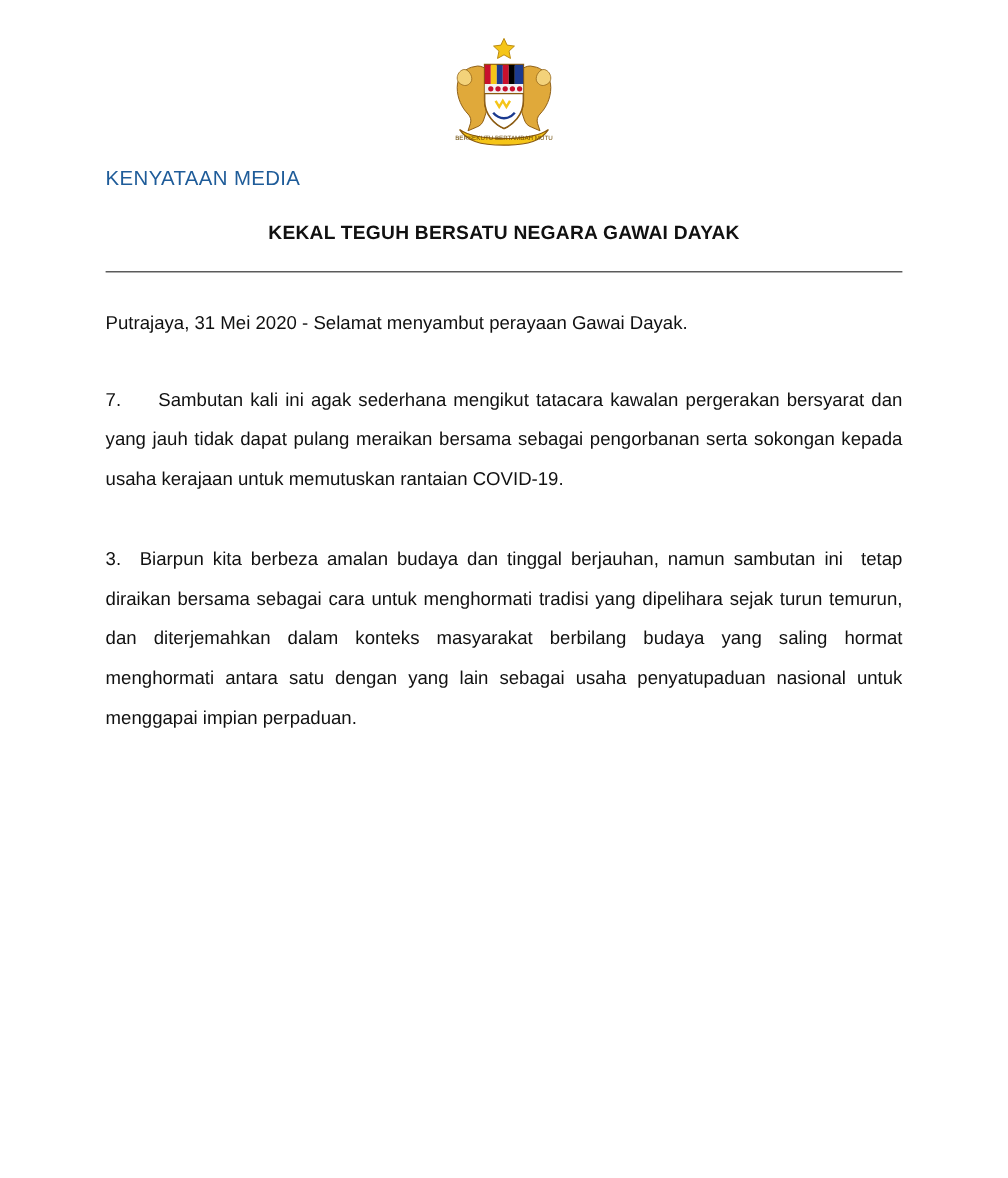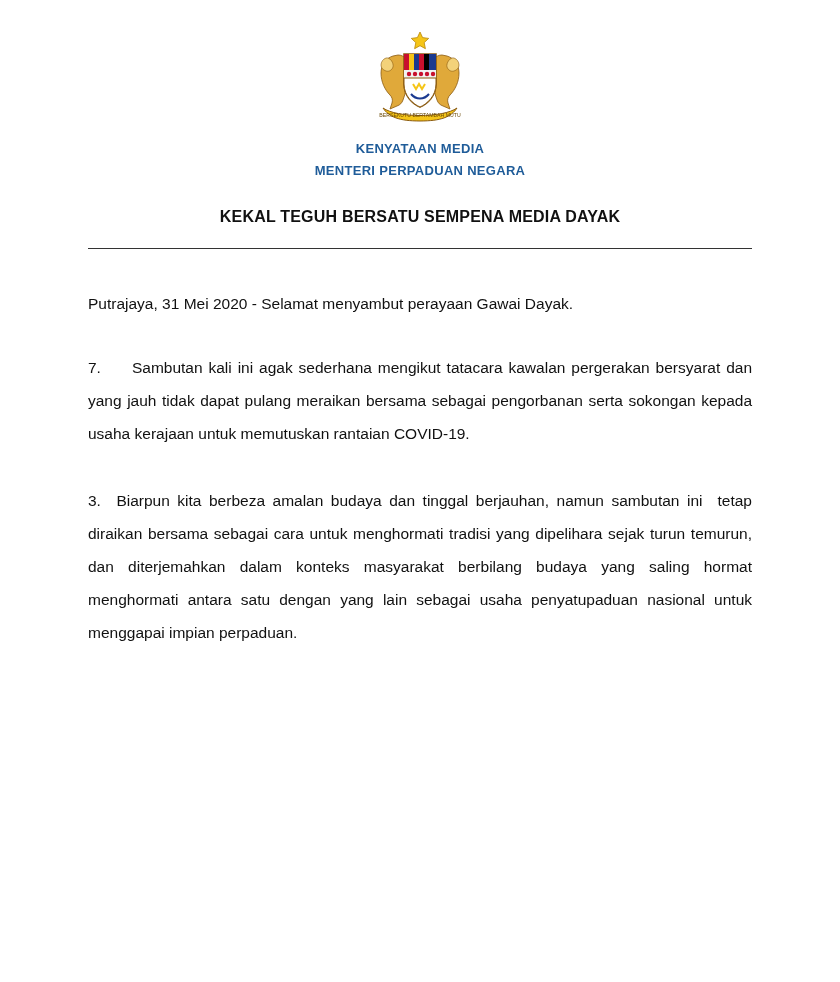--- a/index.html
+++ b/index.html
@@ -25,24 +25,24 @@
     align-items: flex-start;
     margin-top: 6px;
     margin-bottom: 14px;
   }
   .crest {
     width: 118px;
     height: 96px;
     display: block;
   }
   .header-title {
-    text-align: center;
+    text-align: left;
     color: #1f5c99;
-    font-weight: bold;
-    font-size: 13px;
+    font-weight: normal;
+    font-size: 17px;
     line-height: 22px;
     letter-spacing: 0.3px;
   }
   .header-title .line2 {
     display: block;
   }
   .doc-subject {
     text-align: center;
     color: #111111;
     font-weight: bold;
@@ -51,21 +51,21 @@
     letter-spacing: 0.2px;
   }
   .rule {
     border: none;
     border-top: 1.5px solid #333333;
     margin: 22px 0 0 0;
   }
   .dateline {
     font-size: 15.5px;
     color: #111111;
-    margin-top: 42px;
+    margin-top: 30px;
     line-height: 26px;
   }
   .para {
     font-size: 15.5px;
     color: #111111;
     line-height: 33px;
     text-align: justify;
     margin-top: 34px;
     white-space: pre-wrap;
   }
@@ -114,24 +114,23 @@
 
       <g>
         <path d="M22 80 c14 10 60 10 74 0 c-6 9 -16 13 -37 13 c-21 0 -31 -4 -37 -13z" fill="#f5c518" stroke="#8a5a10" stroke-width="1"></path>
         <text x="59" y="89" font-size="5.2" text-anchor="middle" fill="#6b4a06" font-family="Liberation Sans, sans-serif">BERSEKUTU BERTAMBAH MUTU</text>
       </g>
     </svg>
   </div>
 
   <div class="header-title">
     <span>KENYATAAN MEDIA</span>
-    <span class="line2">MENTERI PERPADUAN NEGARA</span>
   </div>
 
-  <div class="doc-subject">KEKAL TEGUH BERSATU SEMPENA MEDIA DAYAK</div>
+  <div class="doc-subject">KEKAL TEGUH BERSATU NEGARA GAWAI DAYAK</div>
 
   <hr class="rule">
 
   <p class="dateline">Putrajaya, 31 Mei 2020 - Selamat menyambut perayaan Gawai Dayak.</p>
 
   <p class="para">7.  Sambutan kali ini agak sederhana mengikut tatacara kawalan pergerakan bersyarat dan yang jauh tidak dapat pulang meraikan bersama sebagai pengorbanan serta sokongan kepada usaha kerajaan untuk memutuskan rantaian COVID-19.</p>
   <p class="para">3. Biarpun kita berbeza amalan budaya dan tinggal berjauhan, namun sambutan ini  tetap diraikan bersama sebagai cara untuk menghormati tradisi yang dipelihara sejak turun temurun, dan diterjemahkan dalam konteks masyarakat berbilang budaya yang saling hormat menghormati antara satu dengan yang lain sebagai usaha penyatupaduan nasional untuk menggapai impian perpaduan.</p>
 
 </div>
 

